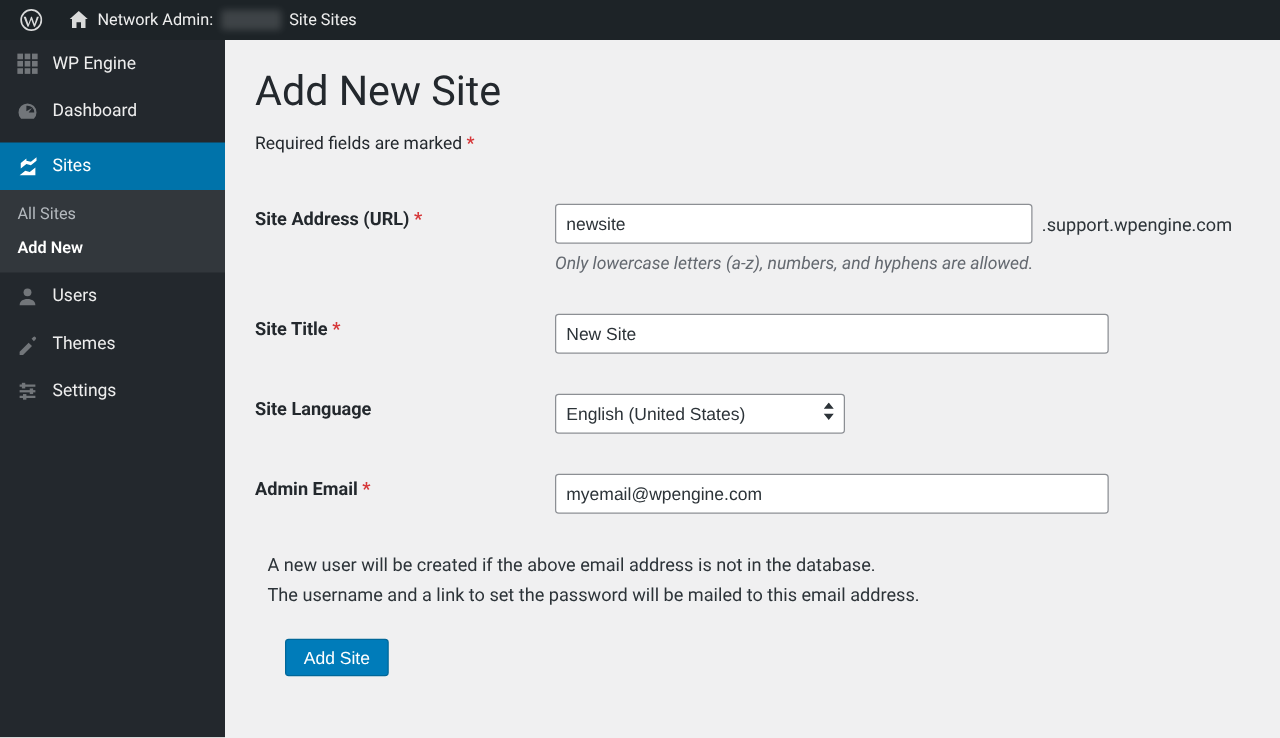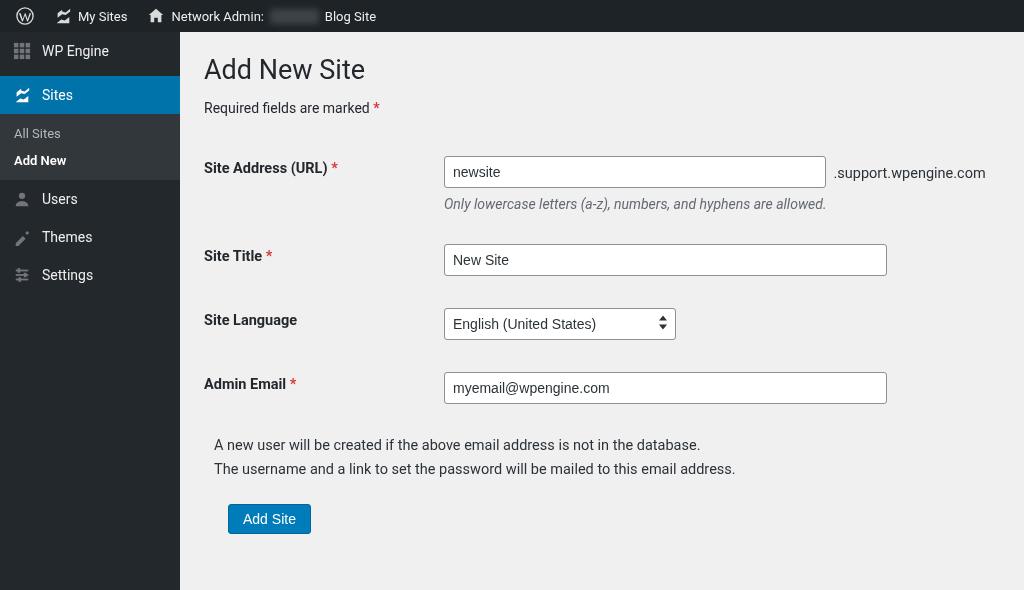--- a/index.html
+++ b/index.html
@@ -42,21 +42,21 @@
   }
   .side-sub { background:var(--wp-sidebar-sub); padding:6px 0;}
   .side-sub .sub-link { display:block; padding:6px 12px 6px 14px; color:#b4b9be; font-size:13px;}
   .side-sub .sub-link.current { color:#fff; font-weight:600;}
   .side-sep{height:6px;}
   .collapse { margin-top:auto; display:flex; align-items:center; gap:10px; padding:10px 12px; color:var(--wp-sidebar-dim);}
   .collapse .circ{width:18px;height:18px;border:2px solid var(--wp-sidebar-dim);border-radius:50%;display:flex;align-items:center;justify-content:center;}
   .collapse .circ svg{display:block;}
   
   .main { position:absolute; top:32px; left:180px; right:0; bottom:0; background:var(--wp-body-bg); padding:16px 24px 24px 24px; overflow:auto;}
-  h1 { font-size:27px; font-weight:400; margin:6px 0 14px 0; color:var(--wp-text);}
+  h1 { font-size:33px; font-weight:400; margin:6px 0 14px 0; color:var(--wp-text);}
   .req-note { font-size:14px; color:var(--wp-text); margin-bottom:24px;}
   .req-ast { color:var(--wp-req); font-weight:700;}
   table.form-table { width:100%; border-collapse:collapse;}
   table.form-table th { text-align:left; vertical-align:top; width:240px; padding:20px 10px 20px 0; font-weight:700; font-size:14.5px; color:var(--wp-text);}
   table.form-table td { padding:16px 10px 16px 0; vertical-align:top;}
   .txt-input, .sel-input {
     height:32px; line-height:30px; border:1px solid var(--wp-border); background:#fff; color:#2c3338;
     padding:0 8px; font-size:14px; border-radius:3px;
   }
   .txt-input.w-lg{ width:443px;}
@@ -83,34 +83,26 @@
     <span class="ic">
       <svg width="18" height="18" viewBox="0 0 20 20" fill="#eee">
             <circle cx="10" cy="10" r="9" fill="none" stroke="#eee" stroke-width="1.5"></circle>
             <path d="M3.2 7h2l2.3 6.5L9.8 7h.8l2.3 6.5L15 7h1.8l-3.5 9h-.9L10 9.5 7.6 16h-.9L3.2 7z" fill="#eee"></path>
           </svg>
     </span>
   </div>
   <div class="tb-item">
     <span class="ic">
       <svg width="18" height="18" viewBox="0 0 20 20" fill="#eee">
-            <path d="M3 18l5-4 4 1 5-4v7H3zM9 3L4 7v5l5-4 4 1 5-4V2l-5 4-4-1z"></path>
-          </svg>
-    </span>
-    <span>My Sites</span>
-  </div>
-  <div class="tb-item">
-    <span class="ic">
-      <svg width="18" height="18" viewBox="0 0 20 20" fill="#eee">
             <path d="M10 2l8 7h-2v8h-4v-5H8v5H4v-8H2l8-7z"></path>
           </svg>
     </span>
     <span>Network Admin:</span>
     <span class="blur">████</span>
-    <span>Blog Site</span>
+    <span>Site Sites</span>
   </div>
 </div>
 
 <div class="sidebar">
 
   <div class="side-item">
     <span class="ic">
       <svg width="18" height="18" viewBox="0 0 20 20" fill="#a7aaad">
             <rect x="1" y="1" width="5" height="5"></rect>
             <rect x="7.5" y="1" width="5" height="5"></rect>
@@ -119,20 +111,28 @@
             <rect x="7.5" y="7.5" width="5" height="5"></rect>
             <rect x="14" y="7.5" width="5" height="5"></rect>
             <rect x="1" y="14" width="5" height="5"></rect>
             <rect x="7.5" y="14" width="5" height="5"></rect>
             <rect x="14" y="14" width="5" height="5"></rect>
           </svg>
     </span>
     <span>WP Engine</span>
   </div>
 
+  <div class="side-item">
+    <span class="ic">
+      <svg width="18" height="18" viewBox="0 0 20 20" fill="#a7aaad">
+            <path d="M10 3a8 8 0 00-8 8 8 8 0 002.34 5.66h11.32A8 8 0 0018 11a8 8 0 00-8-8zm0 2a6 6 0 016 6h-5l3-4-5 3V5z"></path>
+          </svg>
+    </span>
+    <span>Dashboard</span>
+  </div>
 
   <div class="side-sep"></div>
 
   <div class="side-item active">
     <span class="ic">
       <svg width="18" height="18" viewBox="0 0 20 20" fill="#fff">
             <path d="M3 18l5-4 4 1 5-4v7H3zM9 3L4 7v5l5-4 4 1 5-4V2l-5 4-4-1z"></path>
           </svg>
     </span>
     <span>Sites</span>

